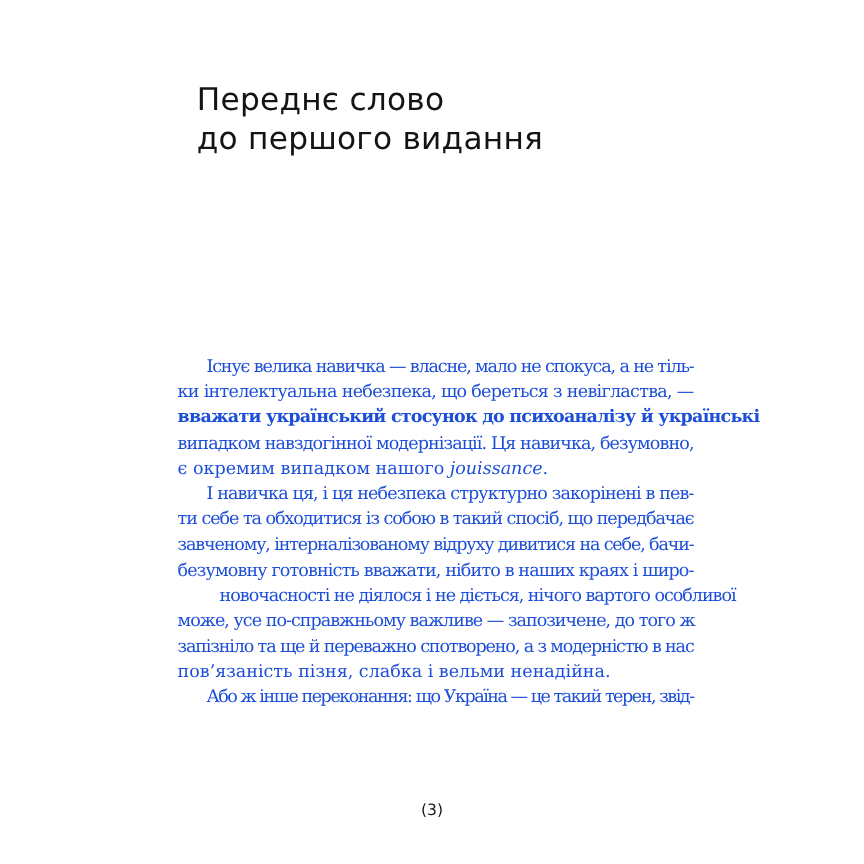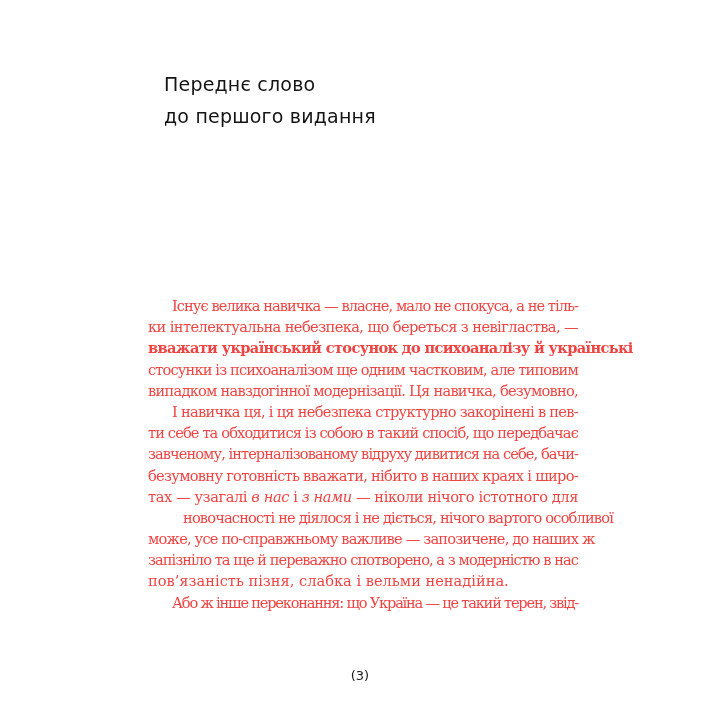--- a/index.html
+++ b/index.html
@@ -20,35 +20,35 @@
       width: 720px; height: 720px;
       background: #ffffff;
     }
     .title {
       position: absolute;
       left: 164px;
       top: 68px;
       margin: 0;
       font-family: "DejaVu Sans", sans-serif;
       font-weight: normal;
-      font-size: 19px;
+      font-size: 26px;
       line-height: 32px;
       color: #141414;
       letter-spacing: 0.2px;
     }
     .title span { display: block; white-space: nowrap; }
     .body-text {
       position: absolute;
       left: 148px;
       top: 295px;
       width: 430px;
       font-family: "DejaVu Serif", serif;
       font-size: 14.6px;
       line-height: 21.2px;
-      color: #ef4444;
+      color: #1d4ed8;
     }
     .line {
       display: block;
       white-space: nowrap;
       text-align: justify;
       text-align-last: justify;
       height: 21.2px;
     }
     .line.last {
       text-align-last: left;
@@ -77,32 +77,31 @@
     <span>Переднє слово</span>
     <span>до першого видання</span>
   </h1>
 
   <div class="body-text">
 
     <div>
       <span class="line indent" style="white-space: nowrap; letter-spacing: -0.94181px;">Існує велика навичка — власне, мало не спокуса, а не тіль-</span>
       <span class="line" style="white-space: nowrap; letter-spacing: -0.586075px;">ки інтелектуальна небезпека, що береться з невігластва, —</span>
       <span class="line" style="white-space: nowrap; letter-spacing: -0.648575px; font-weight: bold;">вважати український стосунок до психоаналізу й українські</span>
-      <span class="line" style="white-space: nowrap; letter-spacing: -0.854715px;">стосунки із психоаналізом ще одним частковим, але типовим</span>
       <span class="line" style="white-space: nowrap; letter-spacing: -0.738147px;">випадком навздогінної модернізації. Ця навичка, безумовно,</span>
+      <span class="line last" style="white-space: nowrap;"><span>є окремим випадком нашого </span><em>jouissance</em><span>.</span></span>
     </div>
 
     <div>
       <span class="line indent" style="white-space: nowrap; letter-spacing: -0.713268px;">І навичка ця, і ця небезпека структурно закорінені в пев-</span>
       <span class="line" style="white-space: nowrap; letter-spacing: -0.86276px;">ти себе та обходитися із собою в такий спосіб, що передбачає</span>
       <span class="line" style="white-space: nowrap; letter-spacing: -0.942708px;">завченому, інтерналізованому відруху дивитися на себе, бачи-</span>
       <span class="line" style="white-space: nowrap; letter-spacing: -0.708782px;">безумовну готовність вважати, нібито в наших краях і широ-</span>
-      <span class="line" style="white-space: nowrap; letter-spacing: -0.406789px;"><span>тах — узагалі </span><em>в нас</em><span> і </span><em>з нами</em><span> — ніколи нічого істотного для</span></span>
       <span class="line" style="white-space: nowrap; letter-spacing: -0.84123px; margin-left: 35px;">новочасності не діялося і не діється, нічого вартого особливої</span>
-      <span class="line" style="white-space: nowrap; letter-spacing: -0.810581px;">може, усе по-справжньому  важливе — запозичене, до наших ж</span>
+      <span class="line" style="white-space: nowrap; letter-spacing: -0.810581px;">може, усе по-справжньому  важливе — запозичене, до того ж</span>
       <span class="line" style="white-space: nowrap; letter-spacing: -0.942969px;">запізніло та ще й переважно спотворено, а з модерністю в нас</span>
       <span class="line last" style="white-space: nowrap;">пов’язаність пізня, слабка і вельми ненадійна.</span>
     </div>
 
     <div>
       <span class="line indent" style="white-space: nowrap; letter-spacing: -1.21094px;">Або ж інше переконання: що Україна — це такий терен, звід-</span>
     </div>
 
   </div>
 

